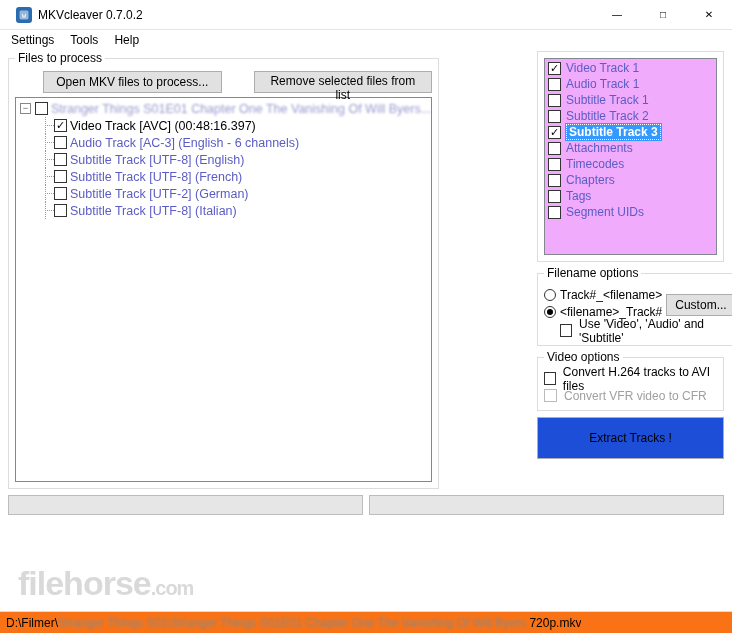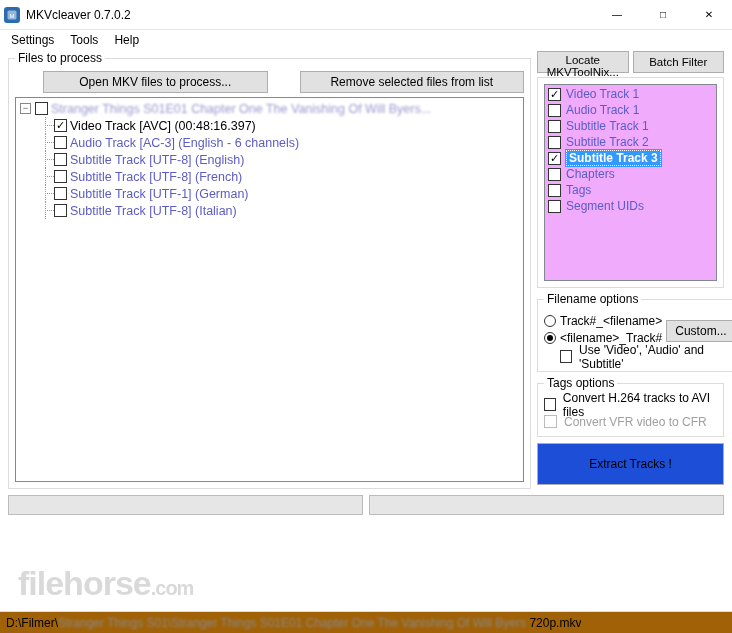--- a/index.html
+++ b/index.html
@@ -12,21 +12,21 @@
     width: 732px;
     height: 633px;
     overflow: hidden;
     position: relative;
   }
   .titlebar {
     height: 30px;
     display: flex;
     align-items: center;
     border-bottom: 1px solid #e5e5e5;
-    padding-left: 4px;
+    padding-left: 16px;
   }
   .app-icon {
     width: 16px; height: 16px;
     background: #2b6cb0;
     border-radius: 3px;
     margin-right: 6px;
     display:flex;align-items:center;justify-content:center;
   }
   .app-icon svg { width:12px;height:12px; }
   .title-text { flex: 1; font-size: 12px; }
@@ -43,21 +43,21 @@
     align-items: center;
     padding: 0 4px;
     gap: 2px;
   }
   .menu-item { padding: 1px 7px; }
   .content {
     display: flex;
     padding: 2px 8px 0 8px;
     gap: 6px;
   }
-  .left-col { flex: 1; display: flex; flex-direction: column; }
+  .left-col { flex: 1; display: flex; flex-direction: row; }
   .right-col { width: 187px; display: flex; flex-direction: column; }
   fieldset {
     border: 1px solid #dcdcdc;
     margin: 0 0 4px 0;
     padding: 6px 6px 6px 6px;
   }
   legend { font-size: 12px; padding: 0 3px; color:#000; }
   .btn-row { display: flex; gap: 4px; margin-bottom: 4px; }
   button, .btn {
     font: inherit;
@@ -178,21 +178,21 @@
   }
   .progress {
     flex:1; height:20px;
     border:1px solid #bcbcbc;
     background:#e6e6e6;
   }
   .statusbar {
     position:absolute; left:0; right:0; bottom:0;
     height:22px;
     border-top:1px solid #dcdcdc;
-    background:#a16207;
+    background:#f97316;
     display:flex;align-items:center;
     padding:0 6px;
     font-size:12px;
   }
   .status-path { white-space:nowrap; overflow:hidden; }
   .status-path .blur { color:#888; filter:blur(1.2px); }
   .watermark {
     position:absolute;
     left:18px; bottom:30px;
     font-size:34px;
@@ -261,38 +261,34 @@
               <span class="tree-label link">Subtitle Track [UTF-8] (English)</span>
             </div>
             <div class="tree-row child">
               <div class="dotline"></div>
               <div class="chk"></div>
               <span class="tree-label link">Subtitle Track [UTF-8] (French)</span>
             </div>
             <div class="tree-row child">
               <div class="dotline"></div>
               <div class="chk"></div>
-              <span class="tree-label link">Subtitle Track [UTF-1] (German)</span>
+              <span class="tree-label link">Subtitle Track [UTF-2] (German)</span>
             </div>
             <div class="tree-row child">
               <div class="dotline"></div>
               <div class="chk"></div>
               <span class="tree-label link">Subtitle Track [UTF-8] (Italian)</span>
             </div>
           </div>
       </div>
     </fieldset>
 
   </div>
 
   <div class="right-col">
-    <div class="top-right-row">
-      <button>Locate MKVToolNix...</button>
-      <button>Batch Filter</button>
-    </div>
 
     <fieldset>
       <div class="tracks-box" id="tracks-extract-list">
           <div class="trk-row">
             <div class="chk checked"></div>
             <span class="trk-label">Video Track 1</span>
           </div>
           <div class="trk-row">
             <div class="chk"></div>
             <span class="trk-label">Audio Track 1</span>
@@ -301,20 +297,28 @@
             <div class="chk"></div>
             <span class="trk-label">Subtitle Track 1</span>
           </div>
           <div class="trk-row">
             <div class="chk"></div>
             <span class="trk-label">Subtitle Track 2</span>
           </div>
           <div class="trk-row selected">
             <div class="chk checked"></div>
             <span class="trk-label">Subtitle Track 3</span>
+          </div>
+          <div class="trk-row">
+            <div class="chk"></div>
+            <span class="trk-label">Attachments</span>
+          </div>
+          <div class="trk-row">
+            <div class="chk"></div>
+            <span class="trk-label">Timecodes</span>
           </div>
           <div class="trk-row">
             <div class="chk"></div>
             <span class="trk-label">Chapters</span>
           </div>
           <div class="trk-row">
             <div class="chk"></div>
             <span class="trk-label">Tags</span>
           </div>
           <div class="trk-row">
@@ -339,21 +343,21 @@
         </div>
         <button style="height:22px;margin-top:8px;">Custom...</button>
       </div>
       <div class="check-row" style="margin-left:16px;margin-top:2px;">
         <div class="chk"></div>
         <span>Use 'Video', 'Audio' and 'Subtitle'</span>
       </div>
     </fieldset>
 
     <fieldset>
-      <legend>Tags options</legend>
+      <legend>Video options</legend>
       <div class="check-row">
         <div class="chk"></div>
         <span>Convert H.264 tracks to AVI files</span>
       </div>
       <div class="check-row">
         <div class="chk" style="border-color:#bbb;"></div>
         <span class="disabled-text">Convert VFR video to CFR</span>
       </div>
     </fieldset>
 

